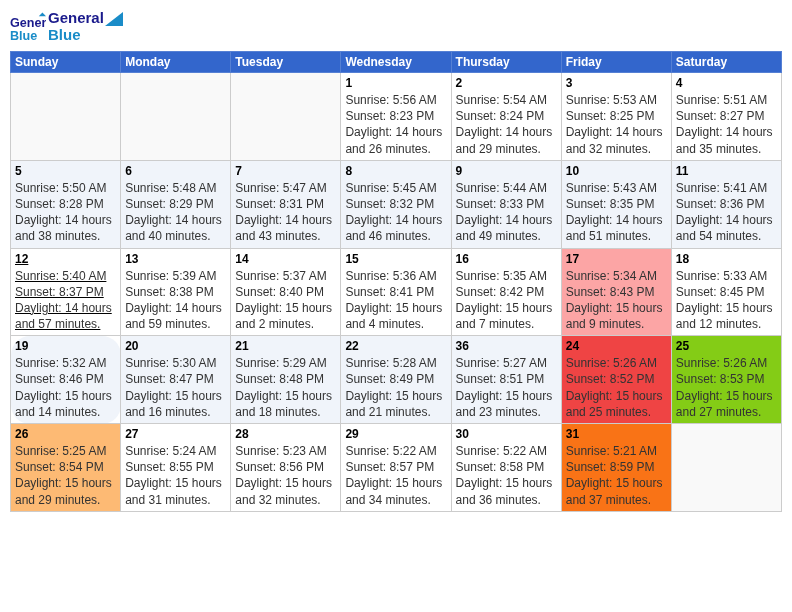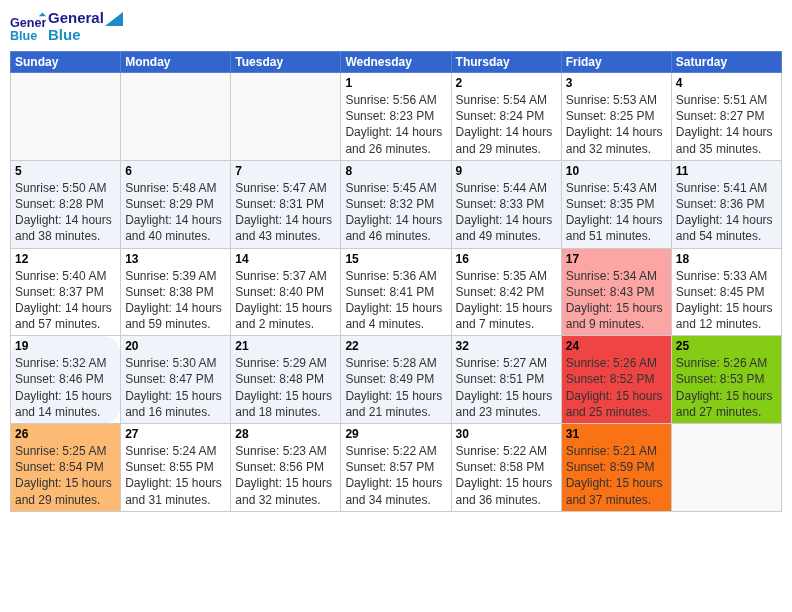--- a/index.html
+++ b/index.html
@@ -166,21 +166,21 @@
         <td style="background: rgb(240, 244, 250);">
           <span class="day-number">10</span>
           <div class="day-info">Sunrise: 5:43 AM<br>Sunset: 8:35 PM<br>Daylight: 14 hours and 51 minutes.</div>
         </td>
         <td style="background: rgb(240, 244, 250);">
           <span class="day-number">11</span>
           <div class="day-info">Sunrise: 5:41 AM<br>Sunset: 8:36 PM<br>Daylight: 14 hours and 54 minutes.</div>
         </td>
       </tr>
       <tr>
-        <td style="background: rgb(255, 255, 255);">
+        <td style="background: rgb(255, 255, 255); text-decoration: underline;">
           <span class="day-number">12</span>
           <div class="day-info">Sunrise: 5:40 AM<br>Sunset: 8:37 PM<br>Daylight: 14 hours and 57 minutes.</div>
         </td>
         <td style="background: rgb(255, 255, 255);">
           <span class="day-number">13</span>
           <div class="day-info">Sunrise: 5:39 AM<br>Sunset: 8:38 PM<br>Daylight: 14 hours and 59 minutes.</div>
         </td>
         <td style="background: rgb(255, 255, 255);">
           <span class="day-number">14</span>
           <div class="day-info">Sunrise: 5:37 AM<br>Sunset: 8:40 PM<br>Daylight: 15 hours and 2 minutes.</div>
@@ -213,21 +213,21 @@
         </td>
         <td style="background: rgb(240, 244, 250);">
           <span class="day-number">21</span>
           <div class="day-info">Sunrise: 5:29 AM<br>Sunset: 8:48 PM<br>Daylight: 15 hours and 18 minutes.</div>
         </td>
         <td style="background: rgb(240, 244, 250);">
           <span class="day-number">22</span>
           <div class="day-info">Sunrise: 5:28 AM<br>Sunset: 8:49 PM<br>Daylight: 15 hours and 21 minutes.</div>
         </td>
         <td style="background: rgb(240, 244, 250);">
-          <span class="day-number">32</span>
+          <span class="day-number">36</span>
           <div class="day-info">Sunrise: 5:27 AM<br>Sunset: 8:51 PM<br>Daylight: 15 hours and 23 minutes.</div>
         </td>
         <td style="background: #ef4444;">
           <span class="day-number">24</span>
           <div class="day-info">Sunrise: 5:26 AM<br>Sunset: 8:52 PM<br>Daylight: 15 hours and 25 minutes.</div>
         </td>
         <td style="background: #84cc16;">
           <span class="day-number">25</span>
           <div class="day-info">Sunrise: 5:26 AM<br>Sunset: 8:53 PM<br>Daylight: 15 hours and 27 minutes.</div>
         </td>

